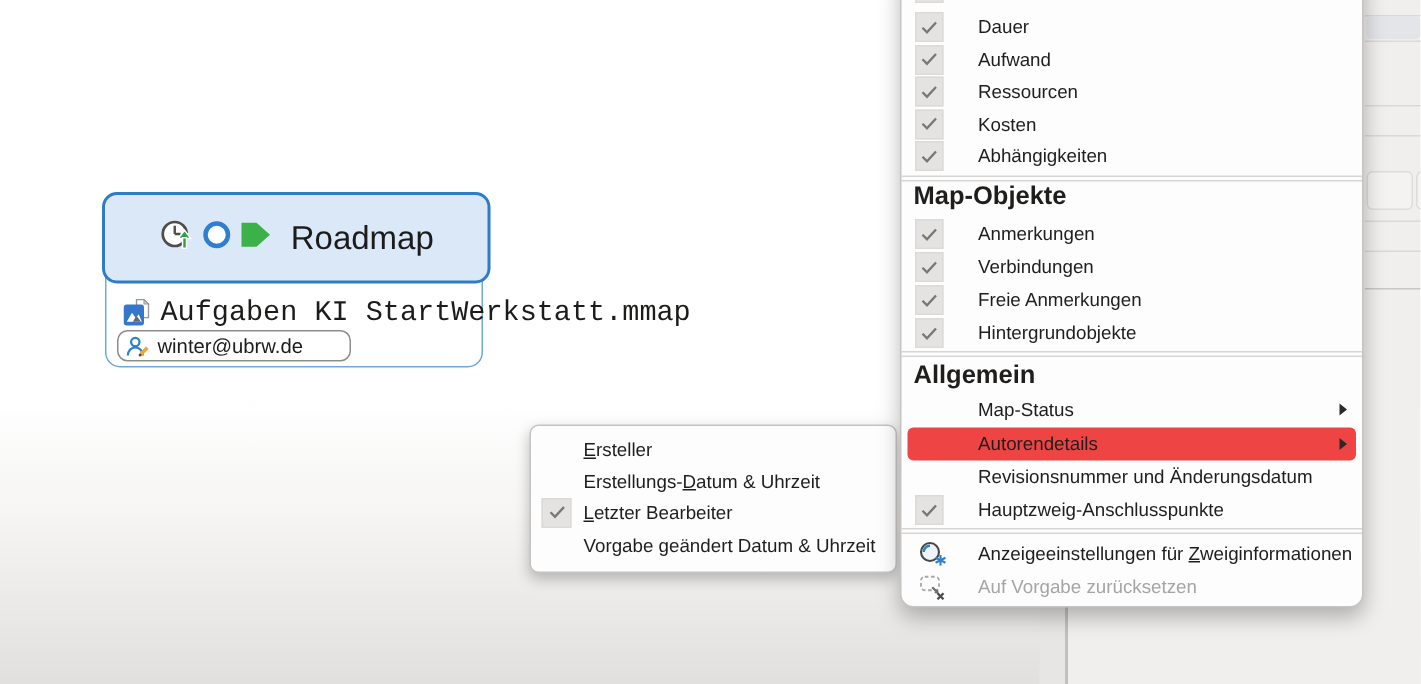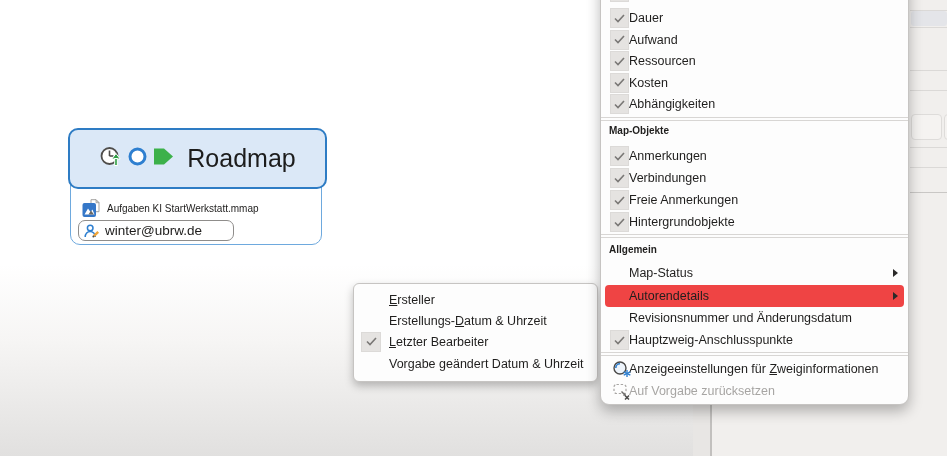--- a/index.html
+++ b/index.html
@@ -16,53 +16,53 @@
   .pane-line.dark{background:#c9c7c5;}
   .pane-bar{position:absolute;left:911px;top:11px;width:36px;height:15px;background:#e4e5e9;border-radius:3px;}
   .pane-box{position:absolute;border:1px solid #dedcda;border-radius:4px;background:#f5f3f1;}
 
   
   .topic-outer{position:absolute;left:70px;top:134px;width:250px;height:109px;
     background:#ffffff;border:1.5px solid #6ea9de;border-radius:10px;}
   .topic-main{position:absolute;left:68px;top:128px;width:255px;height:57px;
     background:#dbe8f7;border:2px solid #2e7cc4;border-radius:10px;
     display:flex;align-items:center;justify-content:center;gap:5px;}
-  .topic-title{font-size:25px;color:#1c1c1c;margin-left:8px;}
+  .topic-title{font-size:22px;color:#1c1c1c;margin-left:8px;}
   .file-row{position:absolute;left:82px;top:198px;height:20px;display:flex;align-items:center;gap:7px;}
-  .file-row span{font-size:10px;color:#1d1c1b;white-space:nowrap;}
+  .file-row span{font-size:19px;color:#1d1c1b;white-space:nowrap;font-family:Liberation Mono, monospace;}
   .author-pill{position:absolute;left:78px;top:220px;height:19px;min-width:140px;
     background:#fff;border:1px solid #8f8d8b;border-radius:7px;
     display:flex;align-items:center;gap:5px;padding:0 9px 0 5px;}
   .author-pill span{font-size:13.5px;color:#1d1c1b;white-space:nowrap;}
 
   
   .submenu{position:absolute;left:353px;top:283px;width:243px;height:97px;
     background:#fdfdfd;border:1px solid #c6c4c2;border-radius:6px;
     box-shadow:0 4px 9px rgba(0,0,0,.25);}
   .smrow{position:absolute;left:4px;right:4px;height:21px;display:flex;align-items:center;}
   .smrow .label{margin-left:31px;font-size:12.5px;color:#1f1e1d;white-space:nowrap;}
   .sm-check{position:absolute;left:3px;top:0;width:20px;height:20px;background:#e5e3e1;
     border:1px solid #dcdad8;box-sizing:border-box;display:flex;align-items:center;justify-content:center;}
 
   
   .menu{position:absolute;left:600px;top:-22px;width:307px;height:425px;
     background:#fdfdfd;border:1px solid #c6c4c2;border-radius:9px;
     box-shadow:0 6px 14px rgba(0,0,0,.28);}
   .mrow{position:absolute;left:4px;right:4px;height:22px;display:flex;align-items:center;}
   .mrow.hl{background:#ef4444;border-radius:4px;}
-  .mrow .label{margin-left:24px;font-size:12.5px;color:#1f1e1d;white-space:nowrap;}
+  .mrow .label{margin-left:47px;font-size:12.5px;color:#1f1e1d;white-space:nowrap;}
   .mrow .label.dis{color:#a7a5a3;}
   .mcheck{position:absolute;left:5px;top:1px;width:19px;height:20px;background:#e5e3e1;
     border:1px solid #dcdad8;box-sizing:border-box;display:flex;align-items:center;justify-content:center;}
   .mcheck.cut{left:9px;top:3px;}
   .micon{position:absolute;left:6px;top:2px;width:21px;height:18px;display:flex;align-items:center;justify-content:center;}
   .arrow{position:absolute;right:6px;top:7px;width:0;height:0;
     border-left:5px solid #2b2a29;border-top:4px solid transparent;border-bottom:4px solid transparent;}
   .mheader{position:absolute;left:8px;height:15px;line-height:15px;
-    font-size:10px;font-weight:bold;color:#1f1e1d;}
+    font-size:17px;font-weight:bold;color:#1f1e1d;}
   .msep{position:absolute;left:0;right:0;height:1px;background:#d8d6d4;}
   .u{text-decoration:underline;}
 </style>
 </head>
 <body>
 
 <div class="stage">
 
   <div class="panel-edge"></div>
   <div class="side-pane"></div>

